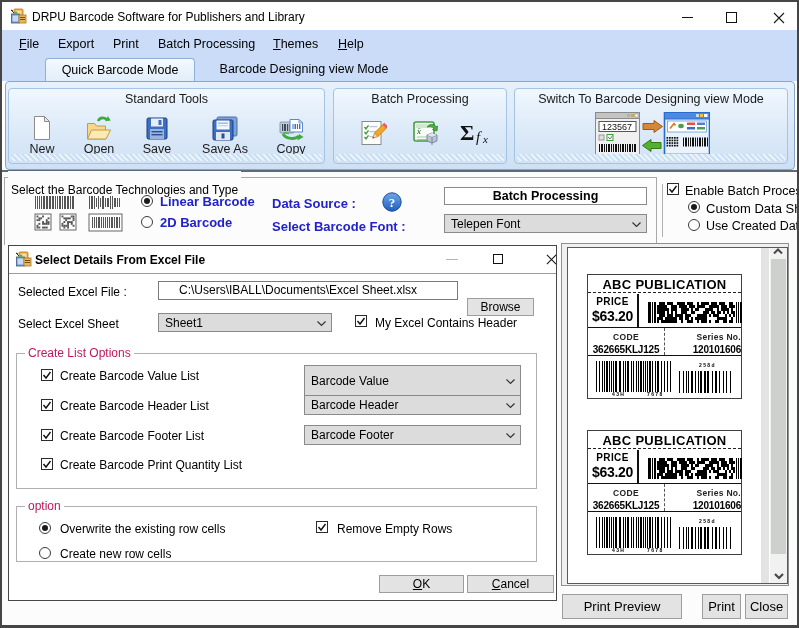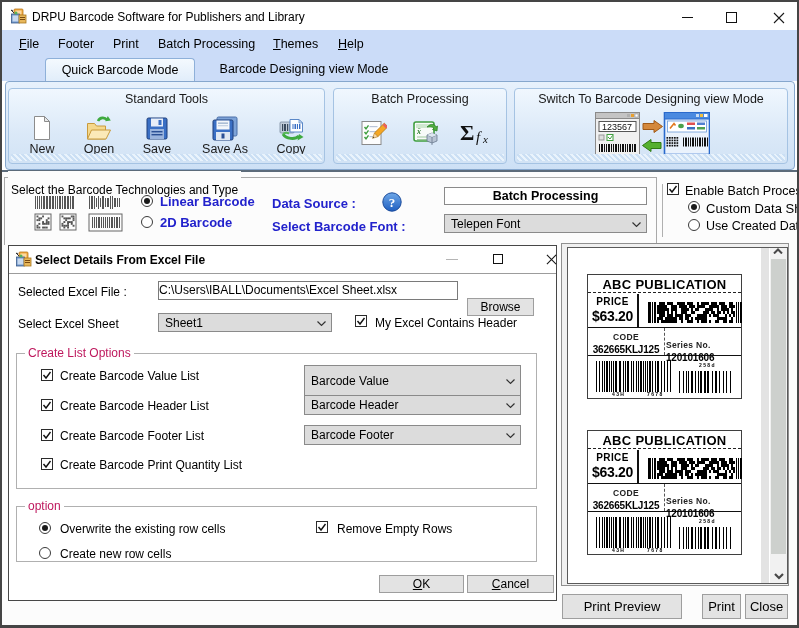--- a/index.html
+++ b/index.html
@@ -50,21 +50,21 @@
 #thumb{position:absolute;left:1px;top:11px;width:15px;height:295px;background:#cdd0cd}
 .scbtn{position:absolute;left:0;width:17px;height:14px;text-align:center}
 .blabel{position:absolute;left:19px;width:155px;height:125px;background:#fff;border:1px solid #3f3f3f}
 .blabel .hdr{position:absolute;left:0;top:0;width:100%;height:18px;line-height:19px;text-align:center;font-weight:bold;font-size:13px;letter-spacing:.3px;border-bottom:1px dashed #222}
 .blabel .price{position:absolute;left:0;top:19px;width:51px;height:33px;border-right:2px solid #111;text-align:center}
 .blabel .price .p1{font-weight:bold;font-size:10px;letter-spacing:.4px;margin-top:2px}
 .blabel .price .p2{font-weight:bold;font-size:14px;margin-top:1px;letter-spacing:-0.3px}
 .blabel .bc2d{position:absolute;left:60px;top:27px;width:94px;height:21px}
 .blabel .inforow{position:absolute;left:0;top:52px;width:100%;height:29px;border-top:1px solid #111;border-bottom:1px solid #111}
 .blabel .c1{position:absolute;left:0;top:0;width:77px;height:100%;border-right:1px dashed #555;text-align:center}
-.blabel .c2{position:absolute;left:78px;top:8px;right:0;height:100%;text-align:left}
+.blabel .c2{position:absolute;left:78px;top:0;right:0;height:100%;text-align:right}
 .blabel .t1{font-weight:bold;font-size:8.5px;margin-top:4px;letter-spacing:.3px;color:#222}
 .blabel .t2{font-weight:bold;font-size:10px;margin-top:2px;letter-spacing:-0.2px}
 .blabel .bot{position:absolute;left:0;top:81px;width:100%;bottom:0}
 </style>
 </head>
 <body>
 
 <div class="a" id="titlebar">
   <div class="a" style="left:8px;top:6px"><svg width="17" height="17" viewBox="0 0 17 17">
 <rect x="4" y="1" width="9" height="7" rx="1" fill="#f0a73c" stroke="#b97a1e" stroke-width="0.8"></rect>
@@ -81,21 +81,21 @@
   <div class="a" id="title-text">DRPU Barcode Software for Publishers and Library</div>
   <div class="a wbtn" style="left:680px;top:15px;width:11px;border-top:1px solid #111"></div>
   <div class="a wbtn" style="left:724px;top:10px;width:11px;height:11px;border:1px solid #111"></div>
   <div class="a" style="left:771px;top:10px"><svg width="12" height="12" viewBox="0 0 12 12">
         <path d="M1 1l10 10M11 1L1 11" stroke="#1a1a1a" stroke-width="1.1" fill="none"></path>
       </svg></div>
 </div>
 
 <div class="a" id="menubar">
   <div class="mitem" style="left:17px"><u>F</u>ile</div>
-  <div class="mitem" style="left:56px">Footer</div>
+  <div class="mitem" style="left:56px">Export</div>
   <div class="mitem" style="left:111px">Print</div>
   <div class="mitem" style="left:156px">Batch Processing</div>
   <div class="mitem" style="left:271px"><u>T</u>hemes</div>
   <div class="mitem" style="left:336px"><u>H</u>elp</div>
 </div>
 
 <div class="a" id="tabrow">
   <div id="tab1">Quick Barcode Mode</div>
   <div id="tab2">Barcode Designing view Mode</div>
 </div>
@@ -946,21 +946,21 @@
 <circle cx="6" cy="5" r="1.5" fill="#58b058"></circle>
 </svg></div>
   <div class="a" style="left:26px;top:7px;font-size:12px;font-weight:bold">Select Details From Excel File</div>
   <div class="a" style="left:437px;top:13px;width:12px;border-top:1px solid #b5b5b5"></div>
   <div class="a" style="left:484px;top:8px;width:10px;height:10px;border:1px solid #111"></div>
   <div class="a" style="left:537px;top:8px"><svg width="11" height="11" viewBox="0 0 12 12">
         <path d="M1 1l10 10M11 1L1 11" stroke="#1a1a1a" stroke-width="1.2" fill="none"></path>
       </svg></div>
   <div id="dlg-sep"></div>
   <div class="lbl" style="left:9px;top:39px">Selected Excel File :</div>
-  <div class="a" style="left:149px;top:35px;width:300px;height:19px;border:1px solid #7a7a7a;background:#fff;font-size:12px;line-height:17px;padding-left:0">C:\Users\IBALL\Documents\Excel Sheet.xlsx</div>
+  <div class="a" style="left:149px;top:35px;width:300px;height:19px;border:1px solid #7a7a7a;background:#fff;font-size:12px;line-height:17px;padding-left:20px">C:\Users\IBALL\Documents\Excel Sheet.xlsx</div>
   <div class="btn" style="left:458px;top:52px;width:67px;height:18px;line-height:16px">Browse</div>
   <div class="lbl" style="left:9px;top:71px">Select Excel Sheet</div>
   <div class="ddl" style="left:149px;top:67px;width:174px;height:19px">
       <span class="txt">Sheet1</span>
       <span class="chev"><svg width="9" height="6" viewBox="0 0 9 6">
           <path d="M0.5 1l4 4 4-4" stroke="#333" stroke-width="1.2" fill="none"></path>
         </svg></span>
     </div>
   <div class="cb" style="left:346px;top:69px">
       <svg width="10" height="10" viewBox="0 0 10 10">

